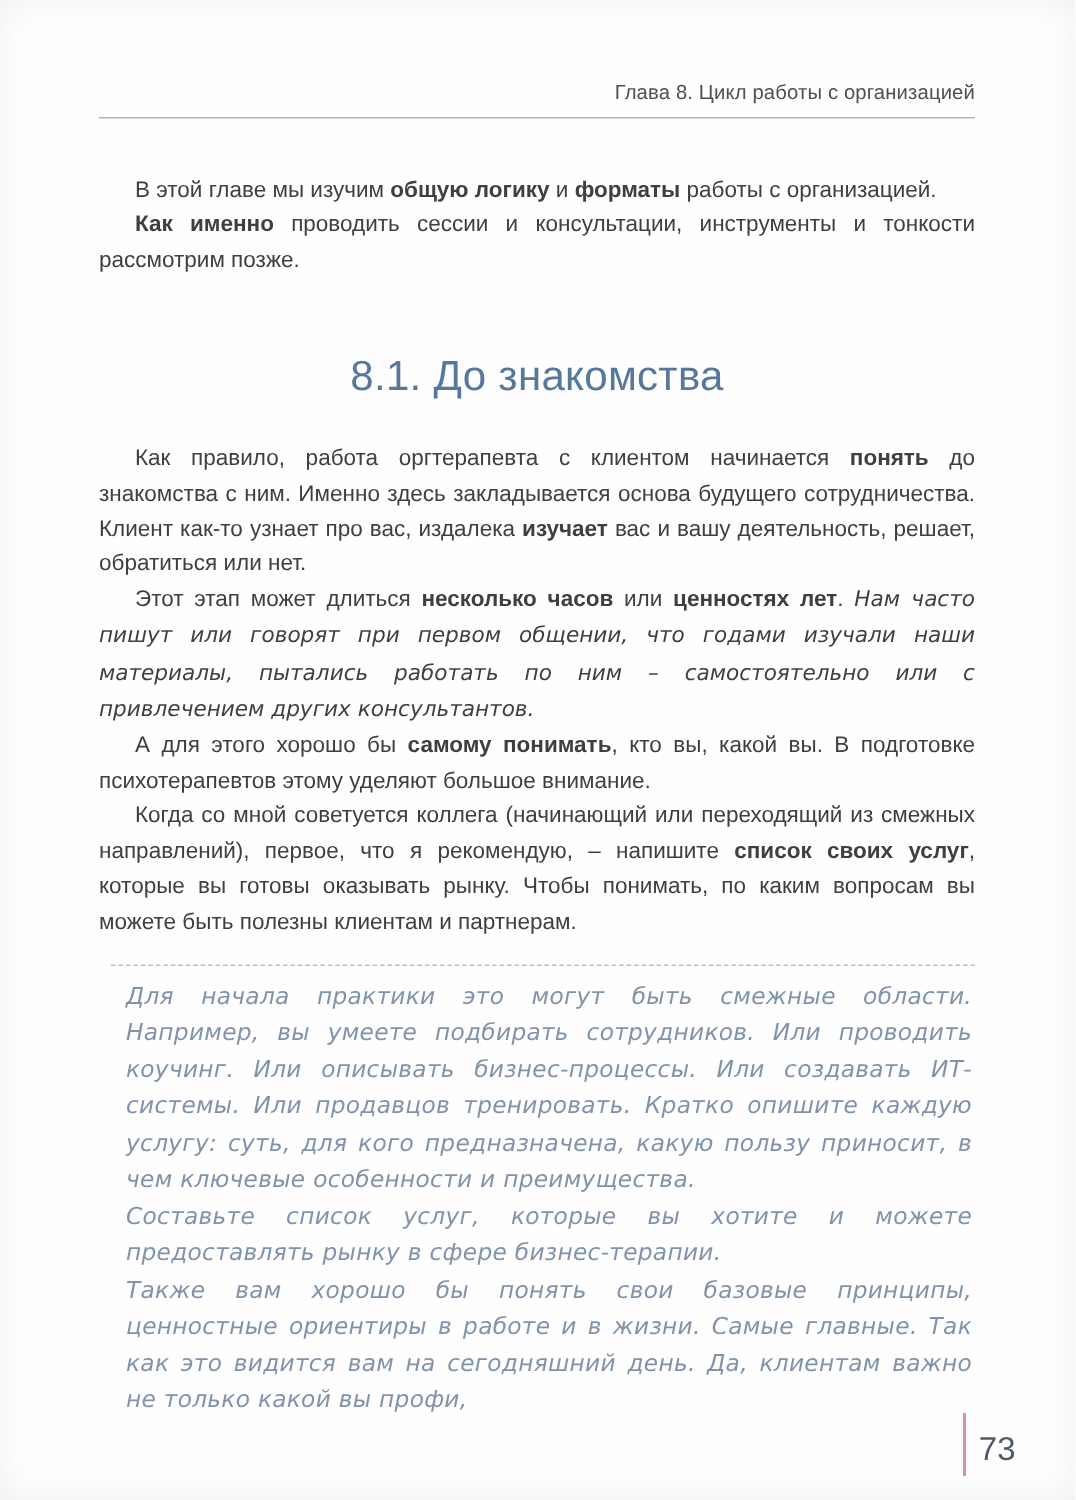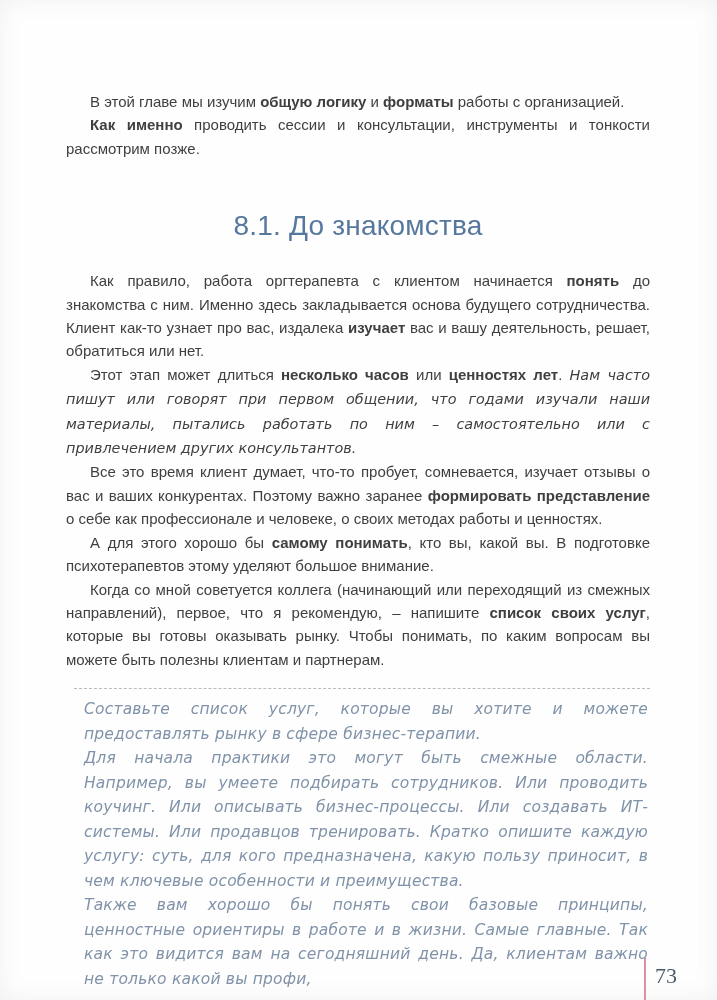--- a/index.html
+++ b/index.html
@@ -90,65 +90,67 @@
     font-family:"DejaVu Sans", sans-serif;
     font-style:italic;
     font-size:15.5px;
     line-height:24.5px;
     text-align:justify;
     color:var(--script-blue);
     letter-spacing:0.2px;
   }
   .page-footer{
     position:absolute;
-    bottom:0;
+    bottom:16px;
     right:40px;
     display:flex;
-    align-items:flex-start;
+    align-items:center;
     gap:9px;
     height:42px;
-    font-family:Liberation Serif, serif;
   }
   .footer-bar{
     display:block;
     width:2px;
     height:42px;
     background:var(--footer-bar);
   }
   .page-number{
     font-size:22px;
     line-height:1.1;
     margin-top:6px;
     color:var(--pagenum-gray);
   }
 </style>
 </head>
 <body>
 
 <div class="page">
 
+  <header class="running-head">
+    <span class="running-title">Глава 8. Цикл работы с организацией</span>
+    <hr class="head-rule">
+  </header>
 
   <main class="content">
 
     <p class="body-para first"><span>В этой главе мы изучим </span><b>общую логику</b><span> и </span><b>форматы</b><span> работы с организацией.</span></p>
     <p class="body-para"><b>Как именно</b><span> проводить сессии и консультации, инструменты и тонкости рассмотрим позже.</span></p>
 
     <h2 class="section-heading">8.1. До знакомства</h2>
 
     <p class="body-para"><span>Как правило, работа оргтерапевта с клиентом начинается </span><b>понять</b><span> до знакомства с ним. Именно здесь закладывается основа будущего сотрудничества. Клиент как-то узнает про вас, издалека </span><b>изучает</b><span> вас и вашу деятельность, решает, обратиться или нет.</span></p>
     <p class="body-para"><span>Этот этап может длиться </span><b>несколько часов</b><span> или </span><b>ценностях лет</b><span>. </span><span class="it">Нам часто пишут или говорят при первом общении, что годами изучали наши материалы, пытались работать по ним – самостоятельно или с привлечением других консультантов.</span></p>
-    <p class="body-para"><span>Все это время клиент думает, что-то пробует, сомневается, изучает отзывы о вас и ваших конкурентах. Поэтому важно заранее </span><b>формировать представление</b><span> о себе как профессионале и человеке, о своих методах работы и ценностях.</span></p>
     <p class="body-para"><span>А для этого хорошо бы </span><b>самому понимать</b><span>, кто вы, какой вы. В подготовке психотерапевтов этому уделяют большое внимание.</span></p>
     <p class="body-para"><span>Когда со мной советуется коллега (начинающий или переходящий из смежных направлений), первое, что я рекомендую, – напишите </span><b>список своих услуг</b><span>, которые вы готовы оказывать рынку. Чтобы понимать, по каким вопросам вы можете быть полезны клиентам и партнерам.</span></p>
 
     <section class="task">
       <hr class="task-rule">
       <div class="task-inner">
+        <p class="task-para">Для начала практики это могут быть смежные области. Например, вы умеете подбирать сотрудников. Или проводить коучинг. Или описывать бизнес-процессы. Или создавать ИТ-системы. Или продавцов тренировать. Кратко опишите каждую услугу: суть, для кого предназначена, какую пользу приносит, в чем ключевые особенности и преимущества.</p>
         <p class="task-para">Составьте список услуг, которые вы хотите и можете предоставлять рынку в сфере бизнес-терапии.</p>
-        <p class="task-para">Для начала практики это могут быть смежные области. Например, вы умеете подбирать сотрудников. Или проводить коучинг. Или описывать бизнес-процессы. Или создавать ИТ-системы. Или продавцов тренировать. Кратко опишите каждую услугу: суть, для кого предназначена, какую пользу приносит, в чем ключевые особенности и преимущества.</p>
         <p class="task-para">Также вам хорошо бы понять свои базовые принципы, ценностные ориентиры в работе и в жизни. Самые главные. Так как это видится вам на сегодняшний день. Да, клиентам важно не только какой вы профи,</p>
       </div>
     </section>
 
   </main>
 
   <footer class="page-footer">
     <span class="footer-bar"></span>
     <span class="page-number">73</span>
   </footer>

